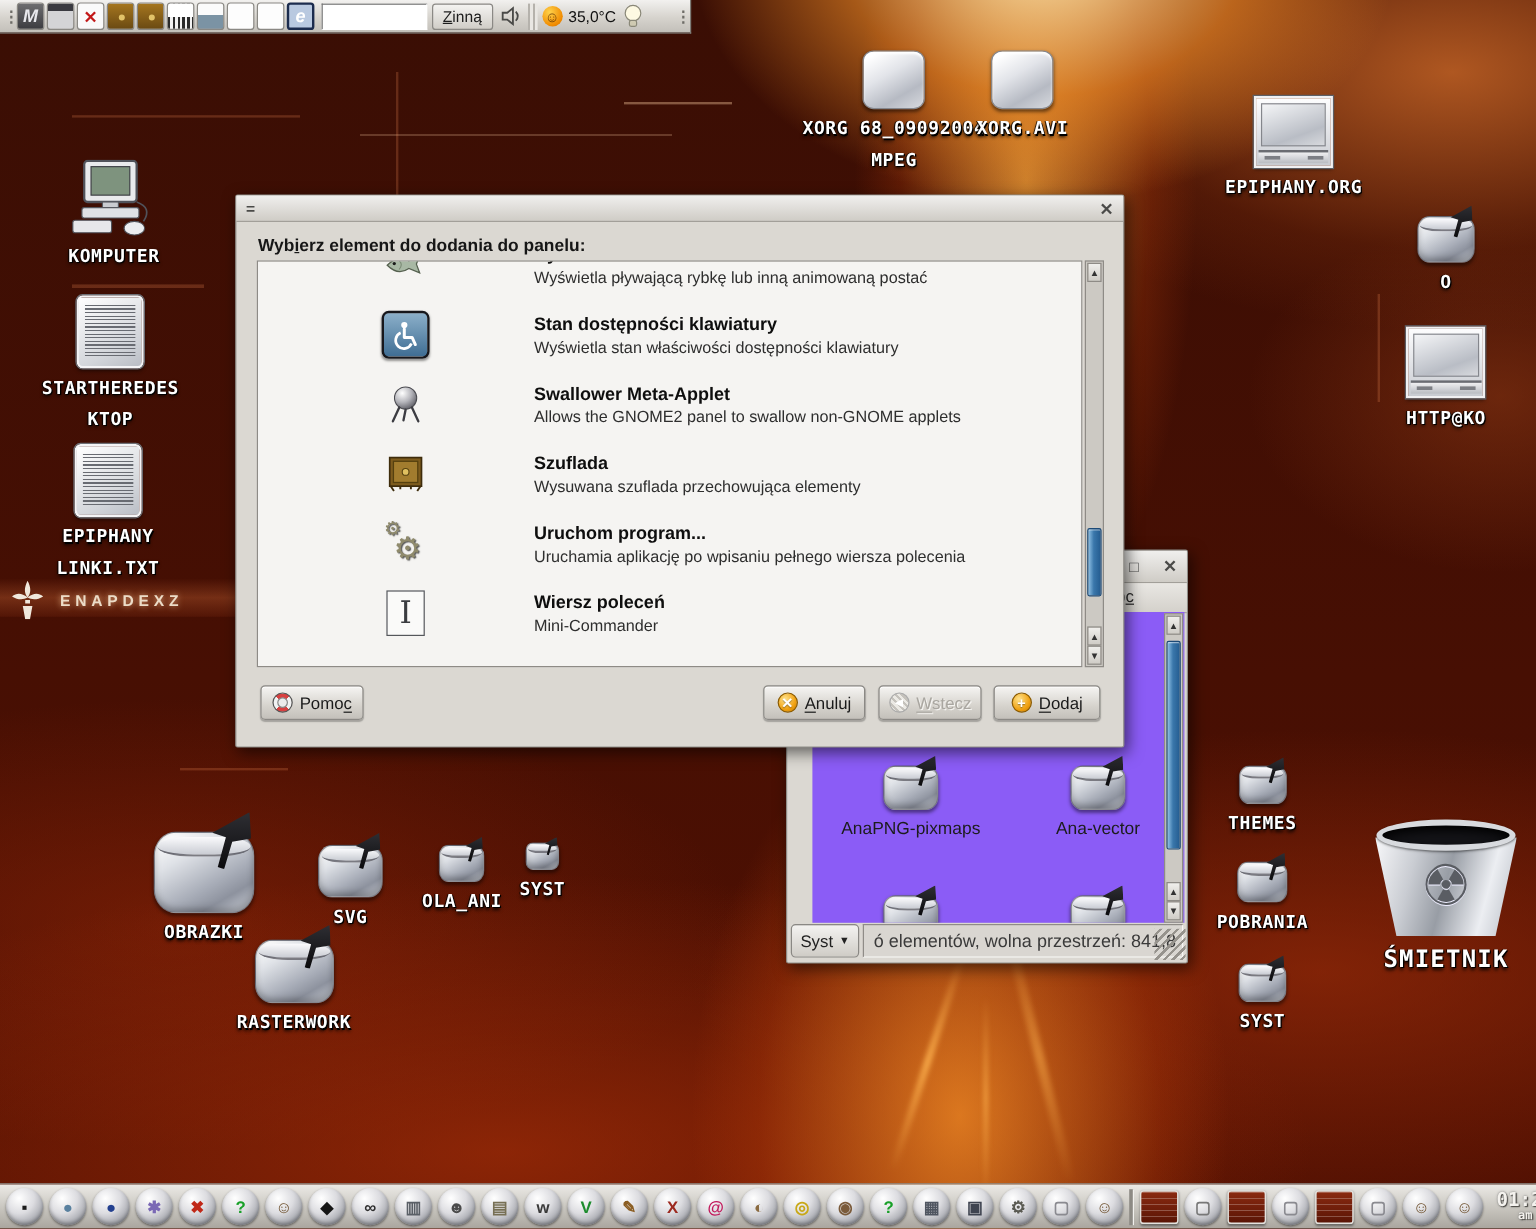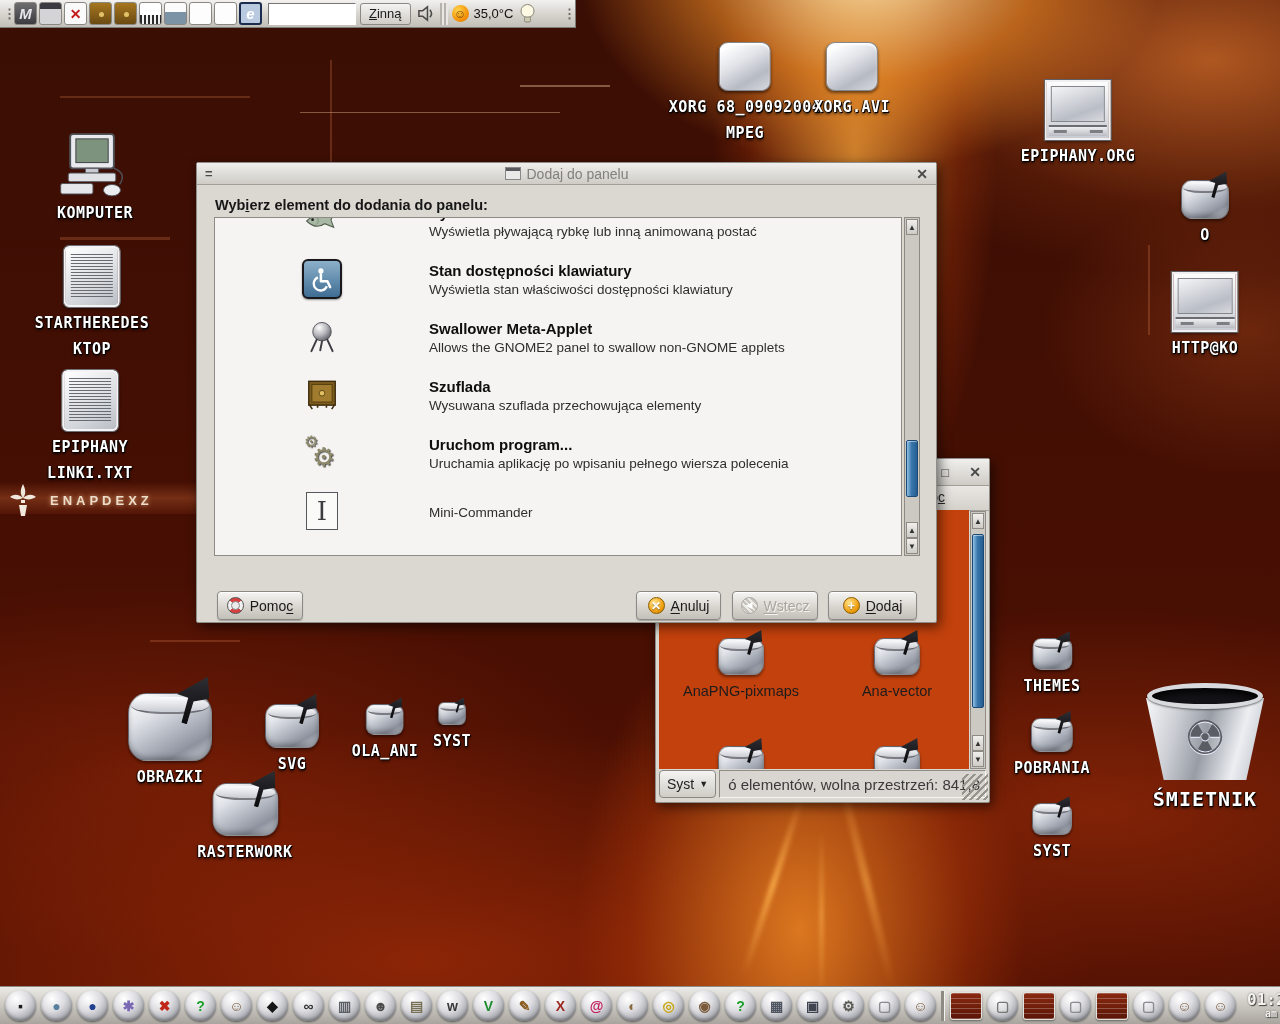--- a/index.html
+++ b/index.html
@@ -89,57 +89,57 @@
   .tb{position:relative;height:21px;background:linear-gradient(#f0efed,#cfccc6);border-bottom:1px solid #a29f99;display:flex;align-items:center;}
   .tb-menu{position:absolute;left:8px;color:#4a4a48;font-weight:bold;font-size:13px;cursor:default;}
   .tb-title{position:absolute;left:0;right:0;display:flex;justify-content:center;align-items:center;gap:6px;font-size:14px;color:#82807b;}
   .tb-mini{width:14px;height:11px;border:1px solid #888;background:linear-gradient(#5a5a5e 0 3px,#e9e9e7 3px);display:inline-block;}
   .tb-x{position:absolute;right:8px;color:#4a4a48;font-size:14px;font-weight:bold;cursor:default;}
   .tb-max{position:absolute;right:40px;color:#4a4a48;font-size:13px;font-weight:bold;}
   
   #dlg{left:196px;top:162px;width:741px;height:461px;z-index:10;}
   .prompt{position:absolute;left:18px;top:34px;font-size:14.5px;font-weight:bold;color:#161616;}
   .alist{position:absolute;left:17px;top:54px;width:688px;height:339px;background:#f5f4f2;border:1px solid #8e8b86;overflow:hidden;box-sizing:border-box;}
-  .alist-inner{margin-top:-26px;}
+  .alist-inner{margin-top:-26px;margin-left:16px;}
   .arow{height:58px;display:flex;align-items:center;}
   .aicon{width:214px;display:flex;justify-content:center;align-items:center;flex:none;}
   .atext{flex:1;min-width:0;}
   .ai-title{font-weight:bold;font-size:15px;color:#0e0e0e;}
   .ai-desc{font-size:13.5px;color:#2e2e2e;margin-top:3px;}
   .acc-badge{width:36px;height:36px;border-radius:6px;border:2px solid #17171c;background:linear-gradient(#8cb0ca,#3f6d93);display:flex;align-items:center;justify-content:center;box-shadow:0 1px 2px rgba(0,0,0,.4);}
   .gear-wrap{position:relative;width:36px;height:34px;display:block;}
   .gear{position:absolute;color:#8f8a6c;text-shadow:1px 1px 1px #555;line-height:1;}
   .g-big{font-size:26px;left:8px;top:8px;}
   .g-small{font-size:16px;left:0;top:-2px;}
   .ibeam-box{width:30px;height:36px;border:1px solid #55575c;display:flex;align-items:center;justify-content:center;background:rgba(255,255,255,.5);}
   .ibeam-i{font-family:"DejaVu Serif",serif;font-size:26px;color:#3a3c40;line-height:1;}
   
   .vscroll{position:absolute;width:16px;background:#ccc9c3;border:1px solid #8e8b86;box-sizing:border-box;}
   .sc-btn{position:absolute;left:1px;right:1px;height:16px;background:linear-gradient(#f0efec,#cfccc6);border:1px solid #8e8b86;display:flex;align-items:center;justify-content:center;font-size:8px;color:#333;box-sizing:border-box;}
   .sc-thumb{position:absolute;left:1px;right:1px;border-radius:2px;border:1px solid #1c4a77;background:linear-gradient(90deg,#8fc0e4,#3a77ab 45%,#255d91);box-shadow:inset 0 1px 0 rgba(255,255,255,.5);}
   #dscroll{left:707px;top:54px;height:339px;}
   
-  .btnrow{position:absolute;left:0;right:0;top:428px;height:30px;}
+  .btnrow{position:absolute;left:0;right:0;top:408px;height:30px;}
   .gbtn{position:absolute;height:29px;display:flex;align-items:center;justify-content:center;border-radius:4px;border:1px solid #8b8985;
     background:linear-gradient(#f6f5f3,#d6d3cd 60%,#c3c0ba);box-shadow:inset 0 1px 0 #fff,0 1px 1px rgba(0,0,0,.25);font-size:14px;color:#1a1a1a;padding:0 6px;box-sizing:border-box;}
   .gbtn u{text-underline-offset:2px;}
   .bic{width:17px;height:17px;border-radius:50%;display:inline-flex;align-items:center;justify-content:center;margin-right:6px;flex:none;box-sizing:border-box;line-height:1;}
   .ic-help{background:conic-gradient(#d84040 0 45deg,#f2f2f2 45deg 135deg,#d84040 135deg 225deg,#f2f2f2 225deg 315deg,#d84040 315deg);border:1px solid #555;position:relative;}
   .ic-help::after{content:"";width:7px;height:7px;border-radius:50%;background:#ececec;border:1px solid #888;}
   .ic-orange{background:radial-gradient(circle at 35% 30%,#ffe28a,#f0a010 62%,#c07800);border:1px solid #8a5a00;color:#fff;font-weight:bold;font-size:12px;text-shadow:0 1px 1px rgba(0,0,0,.4);}
   .ic-back{background:repeating-linear-gradient(45deg,#c5c2bc 0 2px,#ebe9e4 2px 4px);border:1px solid #aaa;color:#fff;font-size:9px;}
   .gbtn.disabled{color:#a9a6a0;}
   .gbtn.disabled u{color:#a9a6a0;}
   .gbtn.disabled .blbl{text-shadow:1px 1px 0 #f4f3f0;}
   
   #fm{left:655px;top:458px;width:335px;height:345px;z-index:5;}
   #fm .tb{height:26px;}
   .fm-menubar{position:relative;height:24px;background:linear-gradient(#e9e7e3,#d4d1cb);border-bottom:1px solid #a8a5a0;}
   .menu-item{position:absolute;right:40px;top:3px;font-size:14px;color:#2a2a2a;padding:0 4px;}
-  .fm-content{position:absolute;left:3px;top:51px;width:310px;height:259px;background:#c2410c;overflow:hidden;}
+  .fm-content{position:absolute;left:21px;top:51px;width:310px;height:259px;background:#8b5cf6;overflow:hidden;}
   .fm-entry{position:absolute;transform:translateX(-50%);text-align:center;}
   .fm-label{margin-top:8px;font-size:14.5px;color:#1c1c1c;}
   #fmscroll{right:3px;top:52px;height:258px;}
   .fm-status{position:absolute;left:3px;right:3px;bottom:3px;height:30px;display:flex;align-items:center;gap:3px;}
   .fm-drop{height:28px;padding:0 7px;border-radius:4px;border:1px solid #8a8884;background:linear-gradient(#f4f3f1,#cfccc6);font-size:14px;color:#222;display:flex;align-items:center;gap:5px;}
   .fm-field{flex:1;height:28px;background:#d9d6d1;border:1px solid #8f8c87;border-bottom-color:#f6f5f2;border-right-color:#f6f5f2;display:flex;align-items:center;padding-left:8px;font-size:15px;color:#3a3a3a;overflow:hidden;white-space:nowrap;box-sizing:border-box;}
   .fm-grip{position:absolute;right:1px;bottom:2px;width:26px;height:26px;background:repeating-linear-gradient(135deg,rgba(0,0,0,0) 0 3px,#96938d 3px 5px);}
 </style>
 </head>
 <body>
@@ -320,24 +320,20 @@
           <span style="font-size:9px;">▼</span>
         </button>
       <div class="fm-field">ó elementów, wolna przestrzeń: 841,8 M</div>
     </div>
     <div class="fm-grip"></div>
   </div>
 
   <div id="dlg" class="gwin">
     <div class="tb">
       <span class="tb-menu">=</span>
-      <span class="tb-title">
-        <span class="tb-mini"></span>
-        <span>Dodaj do panelu</span>
-      </span>
       <span class="tb-x">✕</span>
     </div>
     <div class="prompt"><span>Wyb</span><u>i</u><span>erz element do dodania do panelu:</span></div>
     <div class="alist">
       <div class="alist-inner">
           <div class="arow">
       <span class="aicon aicon-slot">
               <svg viewBox="0 0 40 26" width="36" height="24">
                 <path d="M3 13Q13 3 23 9L33 4L30 12L33 20L23 16Q13 23 3 13Z" fill="#a8b8a4" stroke="#55604f" stroke-width="1.2"></path>
                 <circle cx="9.5" cy="11.5" r="1.5" fill="#1a1a1a"></circle>
@@ -409,20 +405,21 @@
         <div class="ai-desc">Uruchamia aplikację po wpisaniu pełnego wiersza polecenia</div>
       </span>
     </div>
           <div class="arow">
       <span class="aicon aicon-slot">
               <span class="ibeam-box">
                 <span class="ibeam-i">I</span>
               </span>
             </span>
       <span class="atext">
+        <div class="ai-title">Wiersz poleceń</div>
         <div class="ai-desc">Mini-Commander</div>
       </span>
     </div>
         </div>
     </div>
     <div id="dscroll" class="vscroll">
       <div class="sc-btn" style="top:1px;">▲</div>
       <div class="sc-thumb" style="top:222px;height:55px;"></div>
       <div class="sc-btn" style="bottom:17px;">▲</div>
       <div class="sc-btn" style="bottom:1px;">▼</div>

